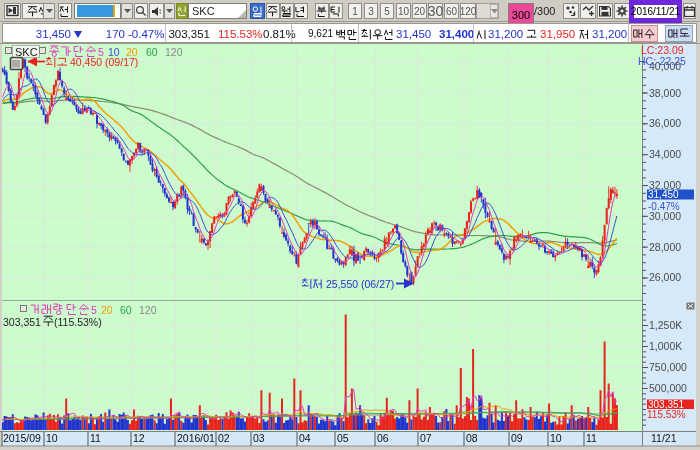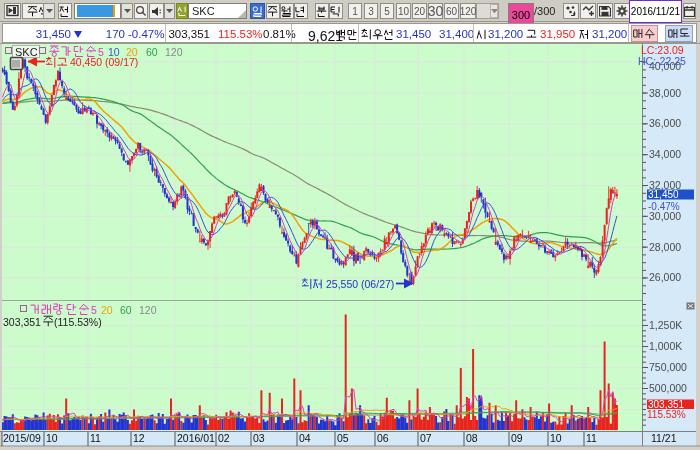--- a/index.html
+++ b/index.html
@@ -146,49 +146,49 @@
     </svg>
   </div>
 <div style="position:absolute;left:614px;top:3px;width:16px;height:16px;background:#f1f0ec;border:1px solid #8f8f88;box-sizing:border-box;display:flex;align-items:center;justify-content:center;">
     <svg width="12" height="12">
       <circle cx="6" cy="6" r="2.7" fill="none" stroke="#444" stroke-width="2.2"></circle>
       <g stroke="#444" stroke-width="1.6">
         <path d="M6 0.5v2.2M6 9.3v2.2M0.5 6h2.2M9.3 6h2.2M2.1 2.1l1.6 1.6M8.3 8.3l1.6 1.6M9.9 2.1L8.3 3.7M3.7 8.3l-1.6 1.6"></path>
       </g>
     </svg>
   </div>
-<div style="position:absolute;left:629px;top:0;width:53px;height:23px;background:#fff;border:1px solid #6d28d9;box-sizing:border-box;display:flex;align-items:center;justify-content:center;">
+<div style="position:absolute;left:629px;top:0;width:53px;height:23px;background:#fff;border:5px solid #6d28d9;box-sizing:border-box;display:flex;align-items:center;justify-content:center;">
     <span style="font-size:10px;color:#000;letter-spacing:0px">2016/11/21</span>
   </div>
 <div style="position:absolute;left:683px;top:3px;width:13px;height:16px;background:#f1f0ec;border:1px solid #8f8f88;box-sizing:border-box;display:flex;align-items:center;justify-content:center;">
     <svg width="11" height="11">
       <rect x="0.5" y="1.5" width="10" height="9" fill="none" stroke="#333" stroke-width="1.2"></rect>
       <path d="M0.5 4h10" stroke="#333" stroke-width="1.5"></path>
       <path d="M3 0v2.4M8 0v2.4" stroke="#333" stroke-width="1.4"></path>
     </svg>
   </div>
 <div style="position:absolute;left:2px;top:23px;width:695px;height:20px;background:#fff;border:1px solid #9a978f"></div>
 <div style="position:absolute;left:24px;top:28px;font-size:11.5px;color:#2333cd;white-space:nowrap;width:58px;text-align:right;">31,450<span style="display:inline-block;width:0;height:0;border-left:4.5px solid transparent;border-right:4.5px solid transparent;border-top:7px solid #2333cd;margin-left:3px"></span></div>
 <div style="position:absolute;left:95px;top:28px;font-size:11.5px;color:#2333cd;white-space:nowrap;width:30px;text-align:right;">170</div>
 <div style="position:absolute;left:128px;top:28px;font-size:11.5px;color:#2333cd;white-space:nowrap;width:34px;text-align:right;">-0.47%</div>
 <div style="position:absolute;left:165px;top:24px;width:1px;height:18px;background:#c0c0c0"></div>
 <div style="position:absolute;left:168px;top:28px;font-size:11.5px;color:#111;white-space:nowrap;width:42px;text-align:right;">303,351</div>
 <div style="position:absolute;left:218px;top:28px;font-size:11.5px;color:#e8241e;white-space:nowrap;">115.53%</div>
 <div style="position:absolute;left:263px;top:28px;font-size:11.5px;color:#111;white-space:nowrap;">0.81%</div>
 <div style="position:absolute;left:291px;top:24px;width:1px;height:18px;background:#c0c0c0"></div>
-<div style="position:absolute;left:308px;top:28px;font-size:14px;color:#111;white-space:nowrap;">9,621</div>
+<div style="position:absolute;left:308px;top:28px;font-size:10px;color:#111;white-space:nowrap;">9,621</div>
 <div style="position:absolute;left:336px;top:29px"><svg width="23" height="11" style="vertical-align:top">
       <path d="M0.7 1L0.7 5.7M3.9 1L3.9 5.7M0.7 3.35L3.9 3.35M0.7 5.7L3.9 5.7M5.5 0.7L5.5 6.5M5.5 3.5L8.5 3.5M8.5 0.7L8.5 6.5M2.7 7.9L8.3 7.9L8.3 10.5M11.9 1.5L15.5 1.5L15.5 5.7L11.9 5.7L11.9 1.5M17.7 0.5L17.7 6.7M17.7 3.5L20.5 3.5M13.2 7.7L13.2 10.5L20.2 10.5" fill="none" stroke="#111" stroke-width="1.0"></path>
     </svg></div>
 <div style="position:absolute;left:358px;top:24px;width:1px;height:18px;background:#c0c0c0"></div>
 <div style="position:absolute;left:361px;top:29px"><svg width="35" height="11" style="vertical-align:top">
       <path d="M2.55 0.5L4.15 0.5M0.7 1.47L6 1.47M3.35 1.47L0.96 4.9M3.77 2.7L6 4.9M3.3 5.5L3.3 7.3M0.5 7.3L7.1 7.3M9.3 0.5L9.3 10.5M13.9 3.2A2.8 2.5 0 1 0 19.5 3.2A2.8 2.5 0 1 0 13.9 3.2M11.9 6.7L21.5 6.7M16.7 6.7L16.7 10.5M25.25 0.7L23.4 6M25.25 2.02L27.1 6M27.9 3.5L30.9 3.5M30.9 0.5L30.9 6.7M24.4 7.7L24.4 10.5L31.4 10.5" fill="none" stroke="#111" stroke-width="1.0"></path>
     </svg></div>
 <div style="position:absolute;left:396px;top:28px;font-size:11.5px;color:#2333cd;white-space:nowrap;">31,450</div>
-<div style="position:absolute;left:439px;top:28px;font-size:11.5px;color:#2333cd;white-space:nowrap;">31,400</div>
+<div style="position:absolute;left:439px;top:28px;font-size:11.5px;color:#2333cd;white-space:nowrap;font-weight:bold;">31,400</div>
 <div style="position:absolute;left:473px;top:24px;width:1px;height:18px;background:#c0c0c0"></div>
 <div style="position:absolute;left:476px;top:29px"><svg width="12" height="11" style="vertical-align:top">
       <path d="M3.3 1.5L1.1 9.5M3.3 3.5L5.5 9.5M9 0.9L9 10.1" fill="none" stroke="#111" stroke-width="1.0"></path>
     </svg></div>
 <div style="position:absolute;left:488px;top:28px;font-size:11.5px;color:#2333cd;white-space:nowrap;">31,200</div>
 <div style="position:absolute;left:526px;top:29px"><svg width="12" height="11" style="vertical-align:top">
       <path d="M1.7 1.3L8.7 1.3L8.7 5.5M5.5 6.1L5.5 8.1M0.7 8.1L10.3 8.1" fill="none" stroke="#111" stroke-width="1.0"></path>
     </svg></div>
 <div style="position:absolute;left:540px;top:28px;font-size:11.5px;color:#e8241e;white-space:nowrap;">31,950</div>
 <div style="position:absolute;left:579px;top:29px"><svg width="12" height="11" style="vertical-align:top">

